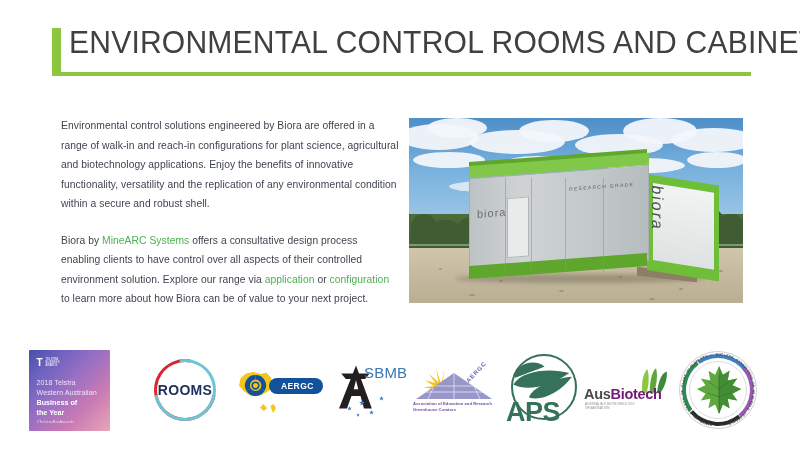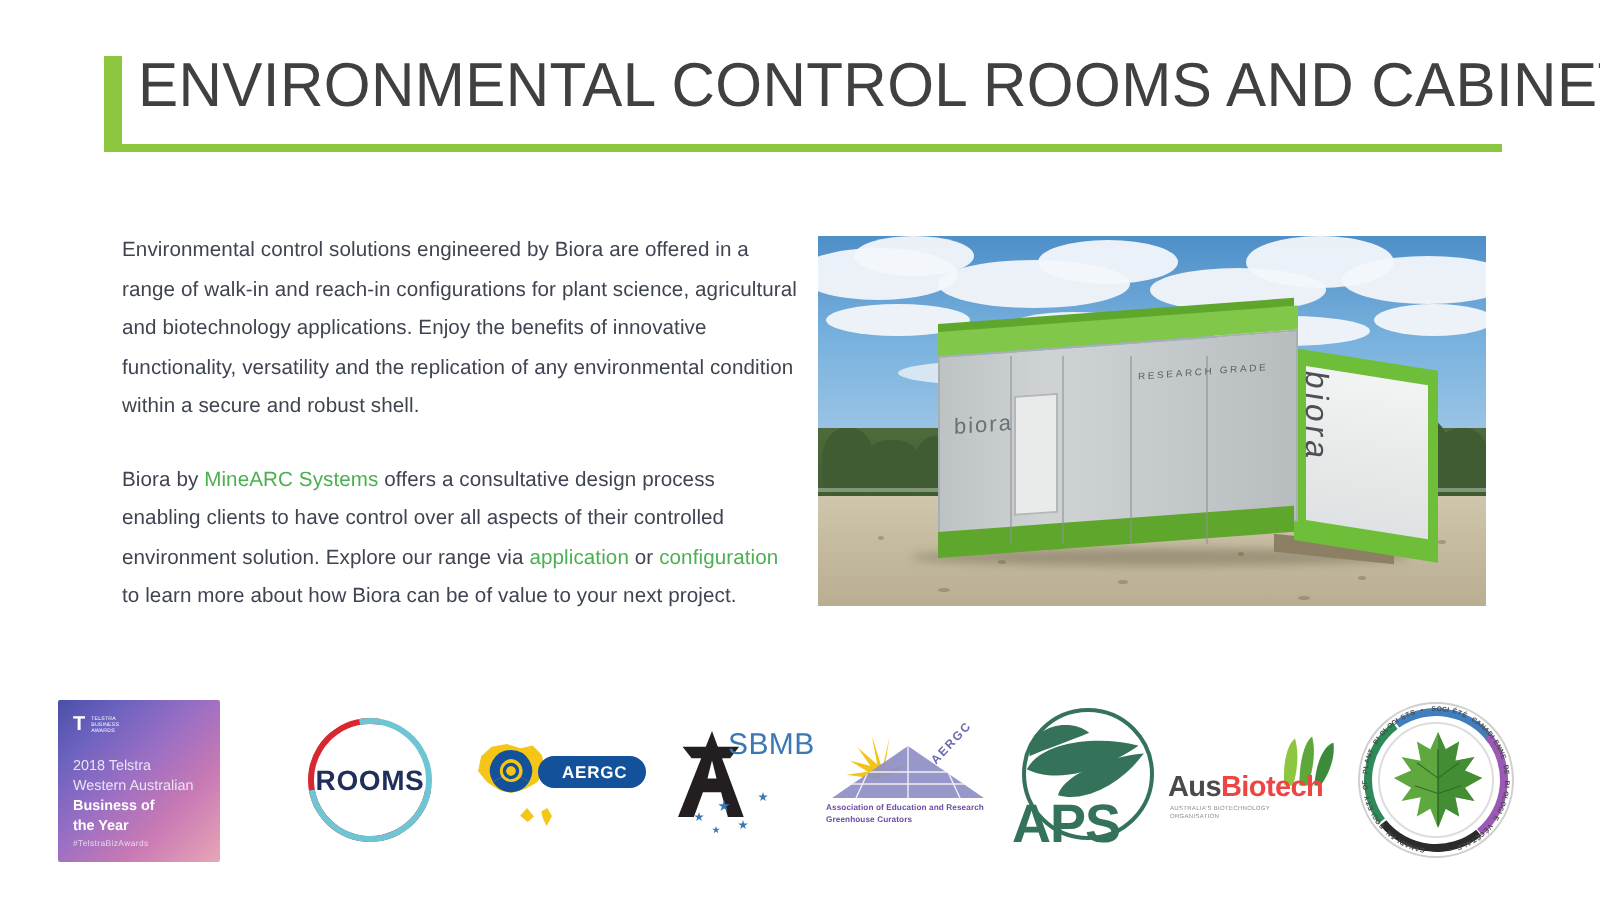--- a/index.html
+++ b/index.html
@@ -341,21 +341,21 @@
     font-size: 27px; font-weight: bold; color: #35725A; letter-spacing: -0.5px;
   }
 
   
   .ausbio-wrap { position: relative; width: 88px; height: 44px; }
   .ausbio-text {
     position: absolute; left: 0; top: 18px;
     font-size: 14.5px; font-weight: bold; letter-spacing: -.3px;
   }
   .ausbio-aus { color: #4A4A4A; }
-  .ausbio-bio { color: #ef4444; }
+  .ausbio-bio { color: #701a75; }
   .ausbio-sub {
     position: absolute; left: 1px; top: 34px; width: 72px;
     font-size: 3px; color: #8a8a8a; letter-spacing: .15px;
   }
 
   
   .cspb-wrap { position: relative; width: 78px; height: 78px; }
   .cspb-outer {
     position: absolute; inset: 0; border-radius: 50%;
     border: 1px solid #cfcfcf;

